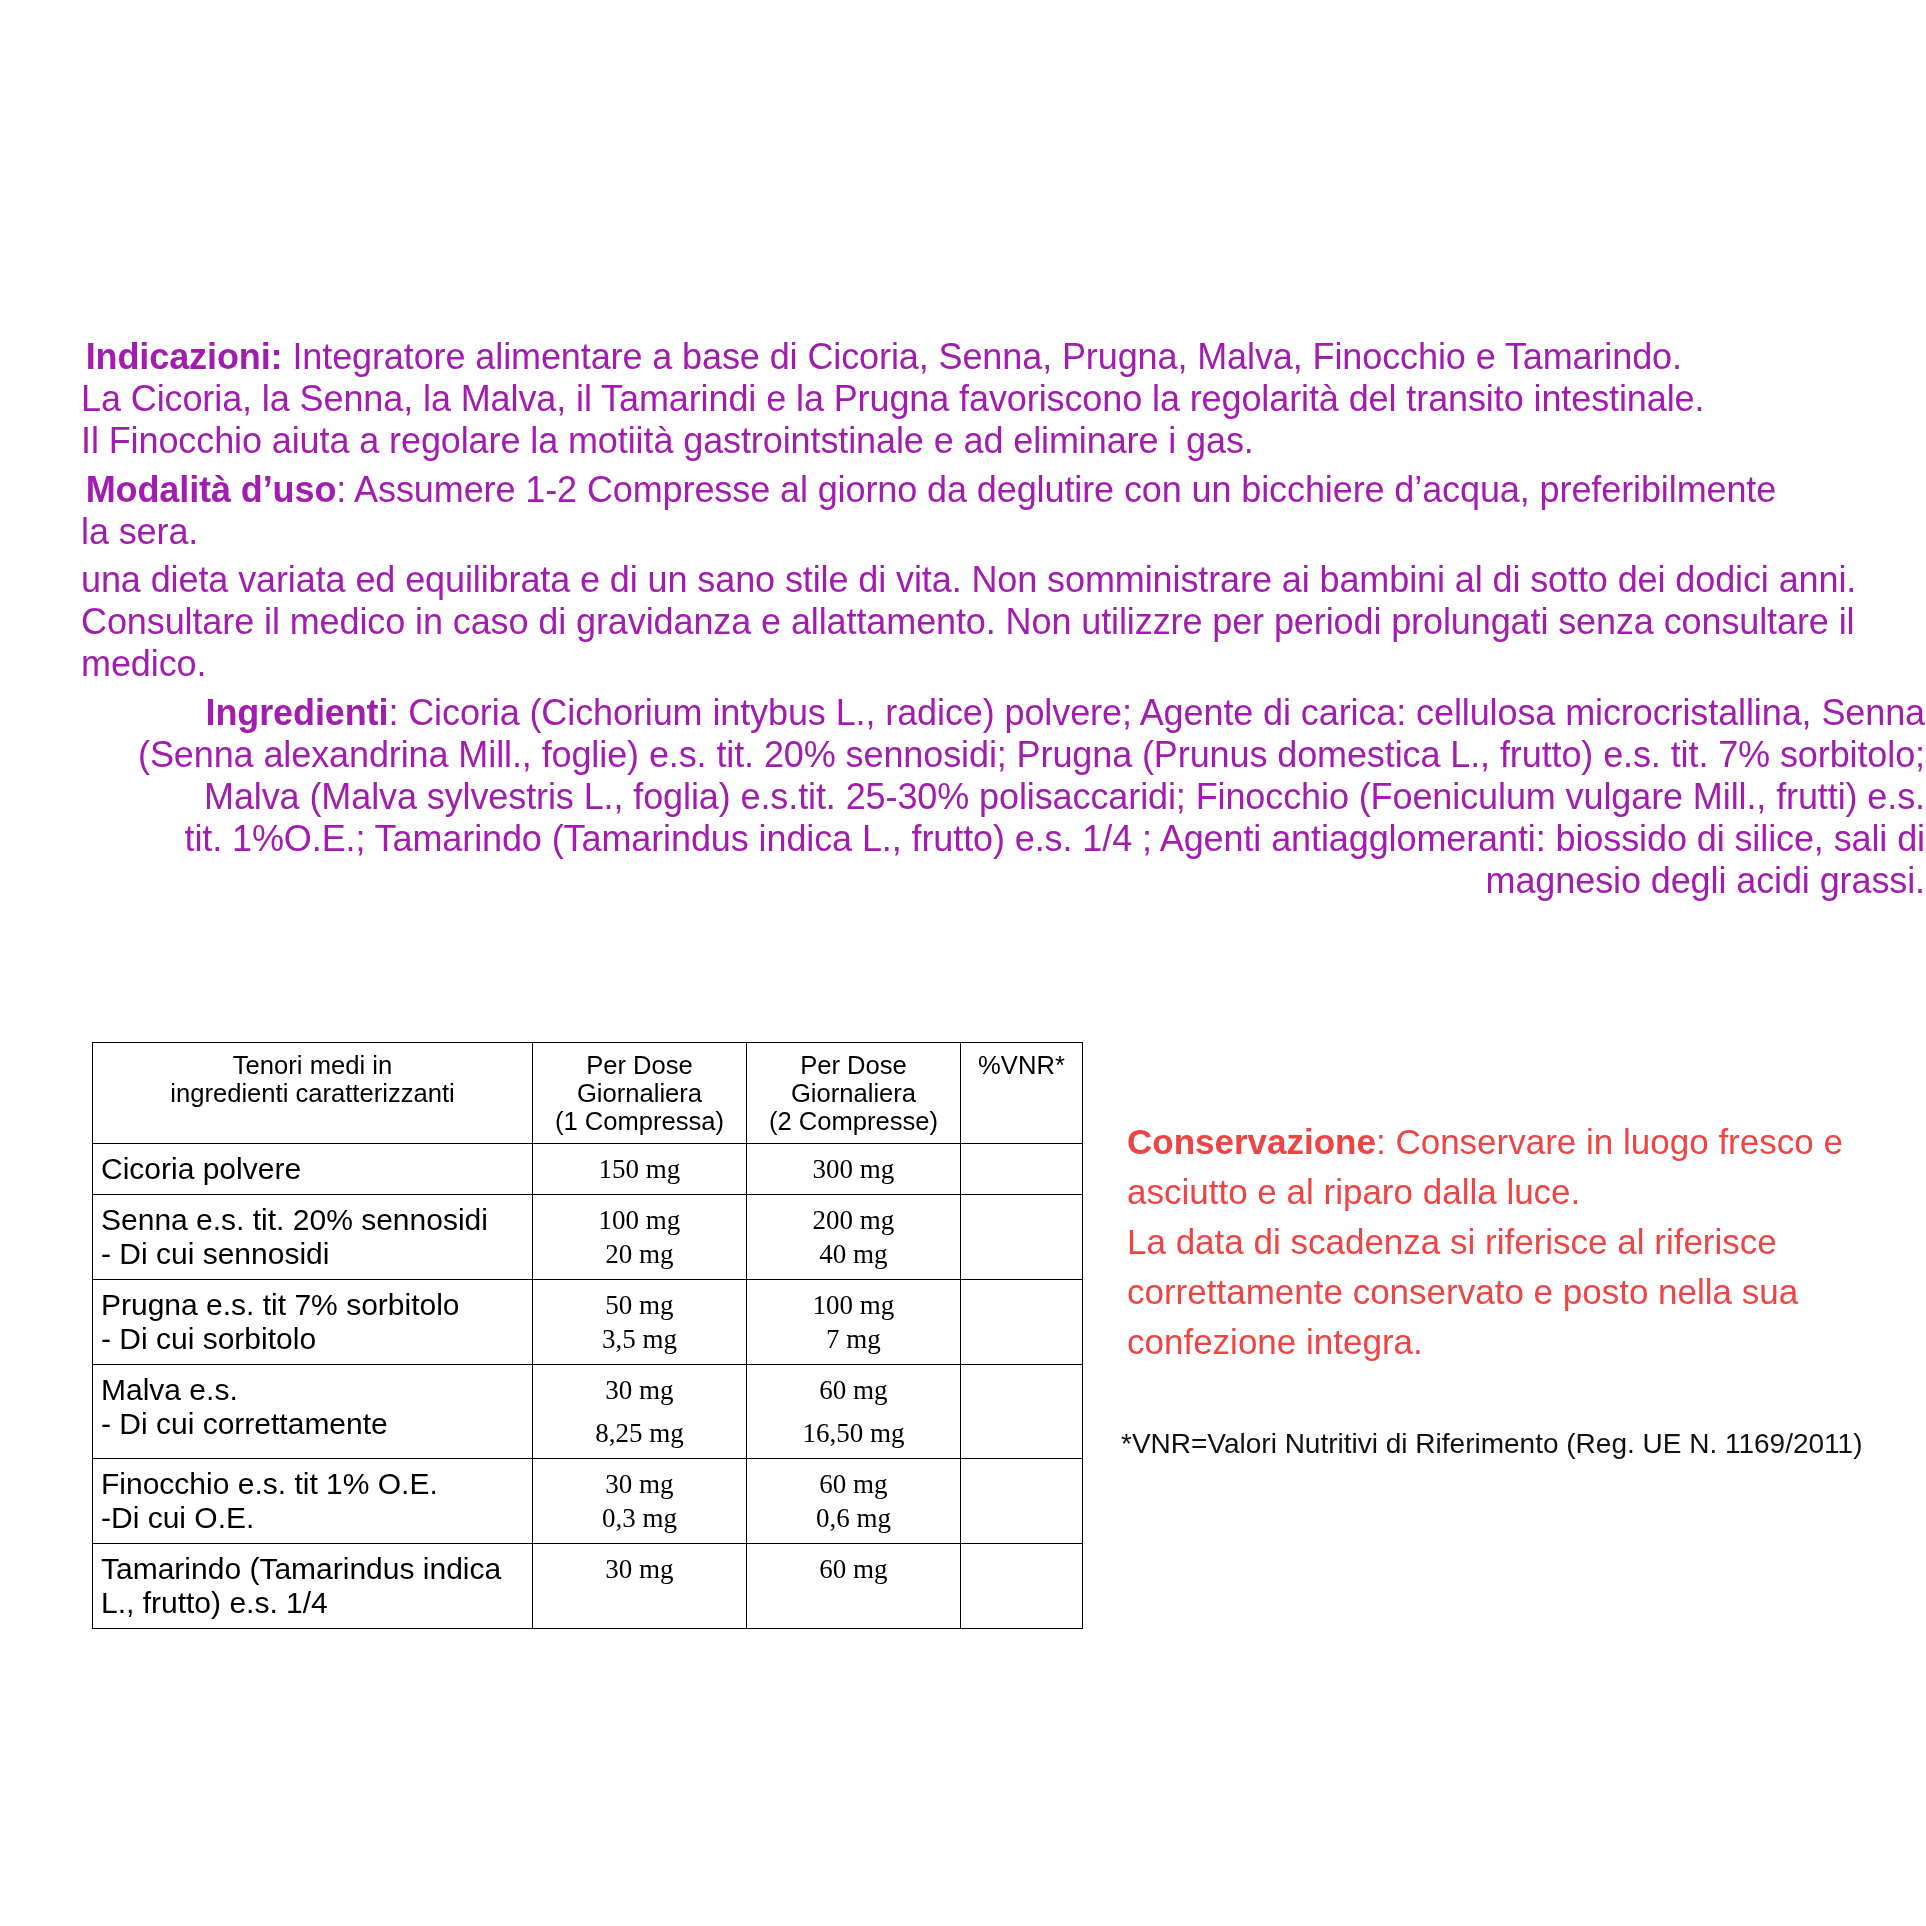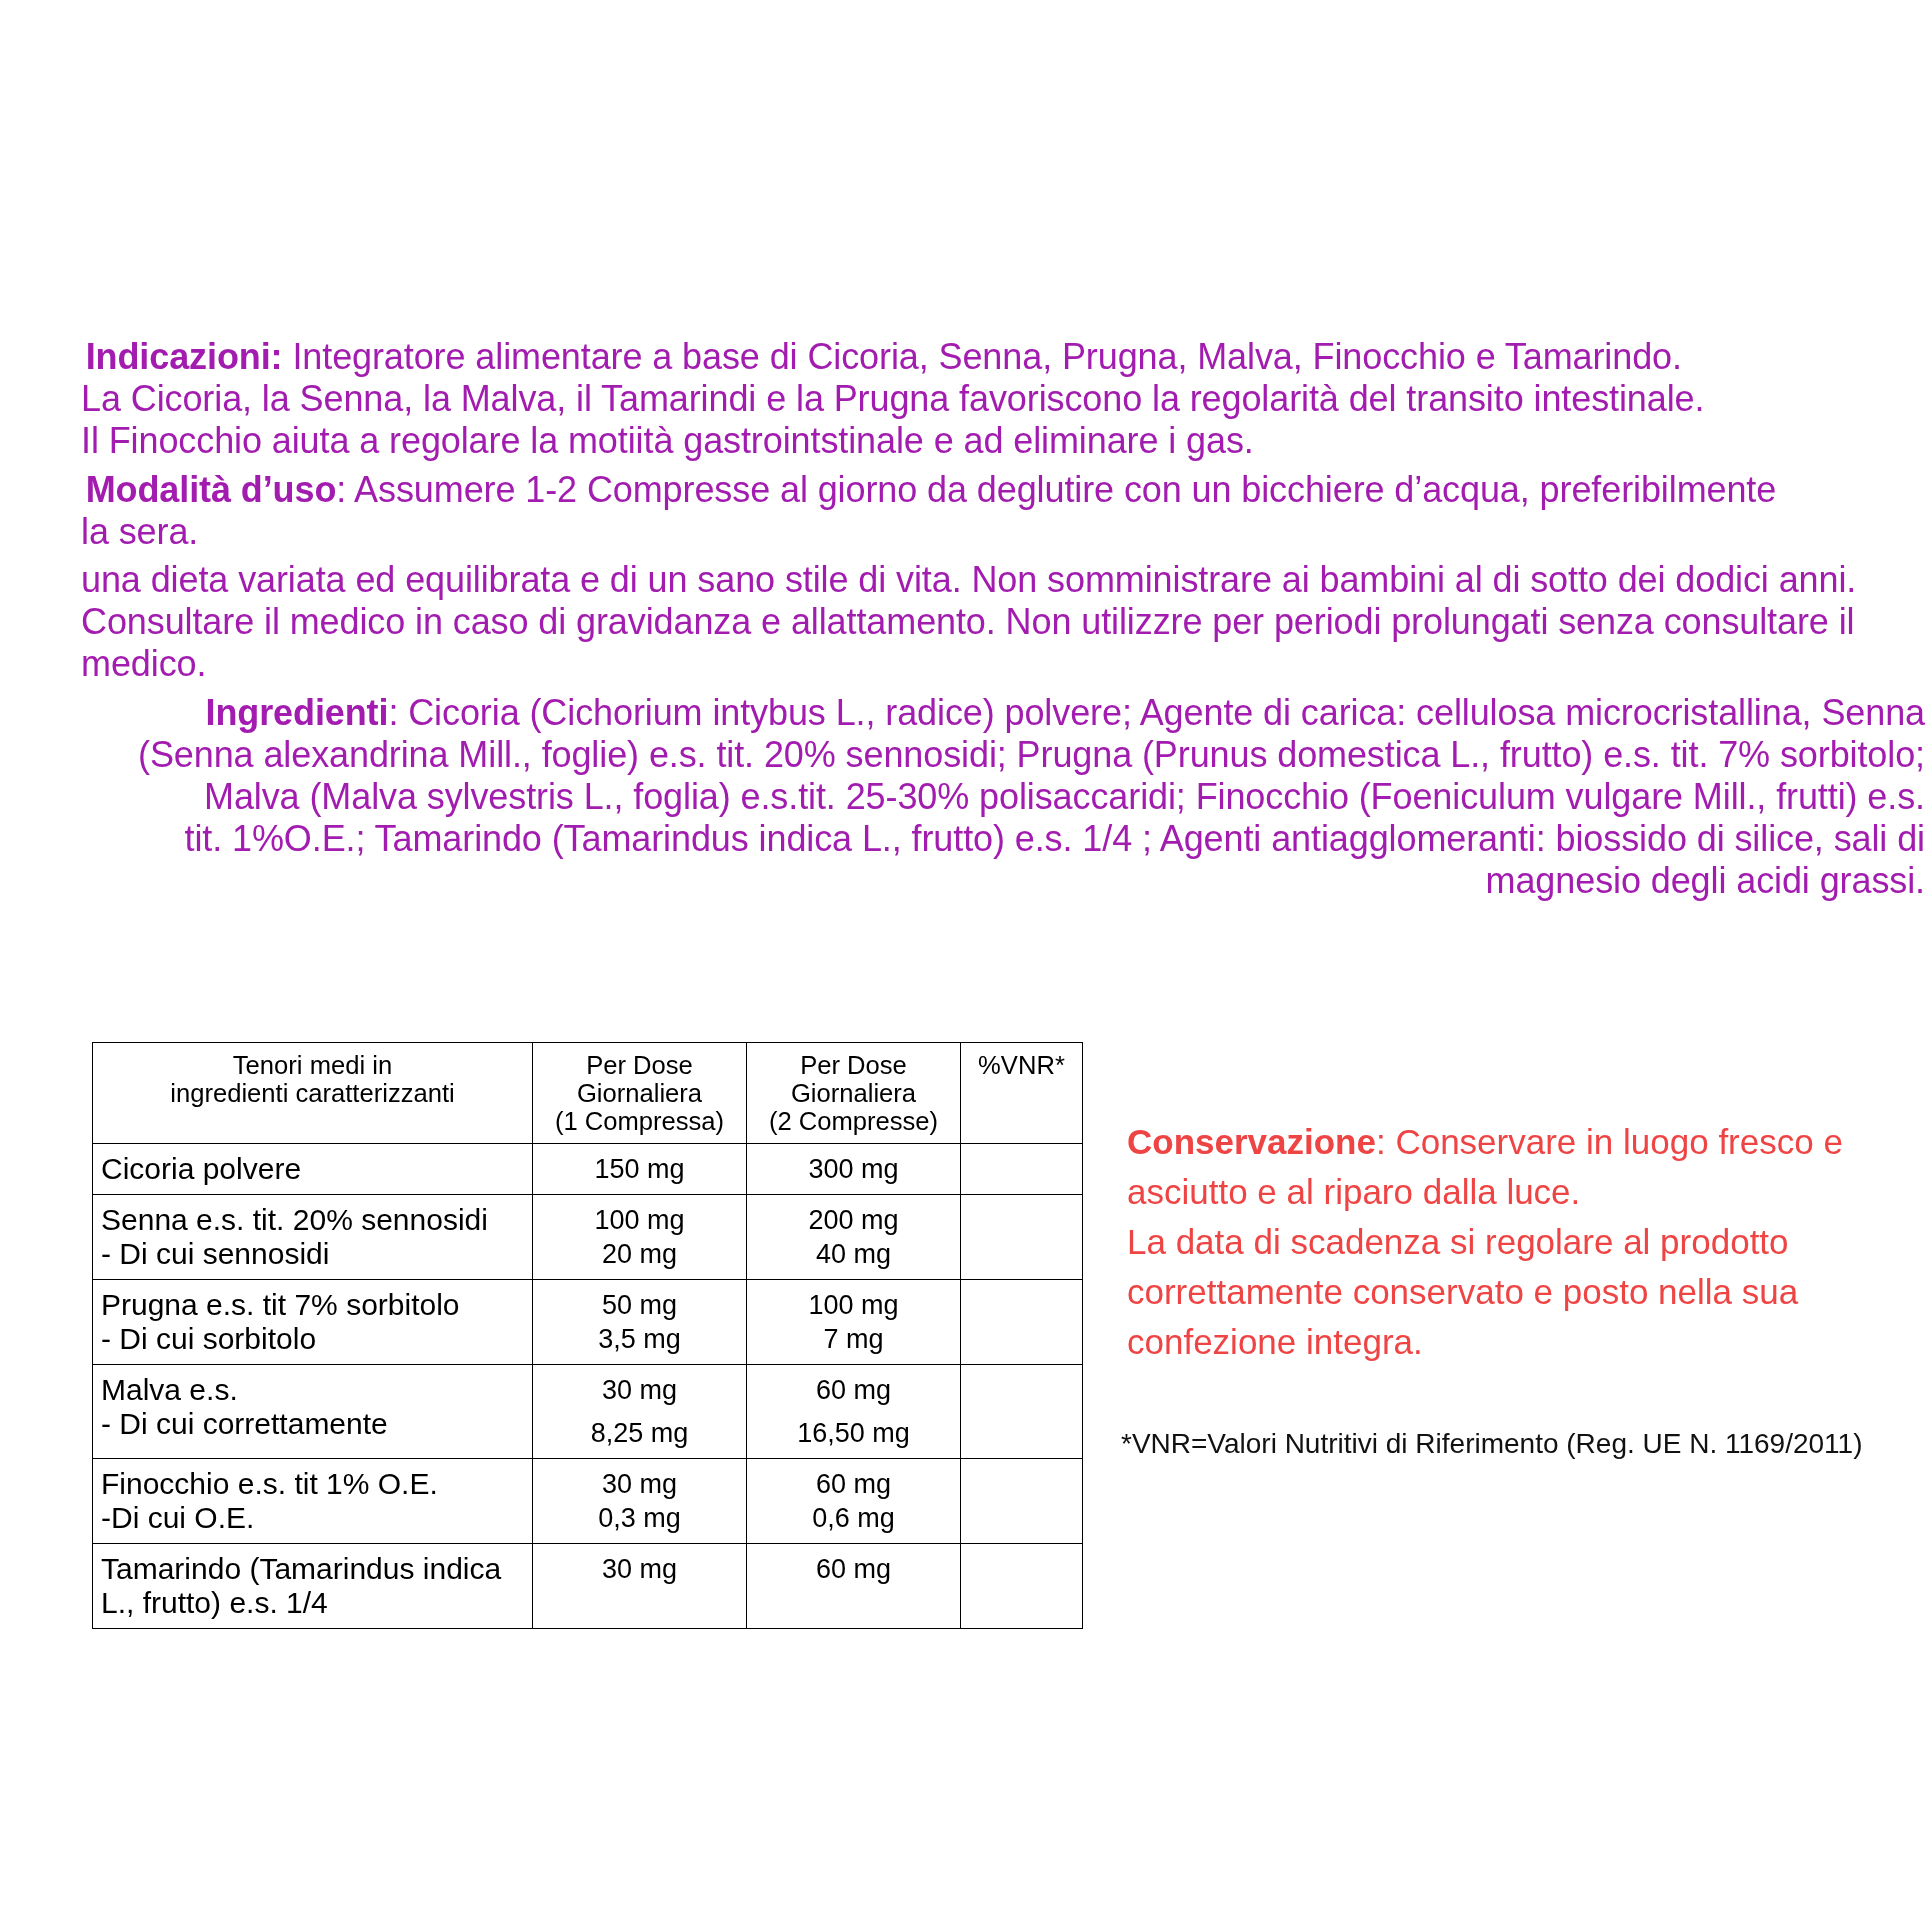--- a/index.html
+++ b/index.html
@@ -84,20 +84,21 @@
     padding: 8px 5.4px 10.8px 15px;
     font-stretch: condensed;
   }
   .rowname .sub { display: block; }
   .rowval {
     font-size: 27px;
     line-height: 34px;
     text-align: center;
     padding: 9.4px 13.5px 10.8px 4px;
     font-stretch: condensed;
+    font-family: Liberation Serif, serif;
   }
   .rowval .sub { display: block; }
   .rowval .spacer { display: block; height: 9.4px; }
   .vnrcell { }
 
   .h-row-tall .rowname { padding-top: 12px; }
 
   
   #rightcol {
     position: absolute;
@@ -286,21 +287,21 @@
         <td class="rowval vnrcell"></td>
       </tr>
 
     </tbody>
   </table>
 
   <div id="rightcol">
     <p class="rpara">
       <span class="ln"><span class="lead">Conservazione</span><span>: Conservare in luogo fresco e</span></span>
       <span class="ln">asciutto e al riparo dalla luce.</span>
-      <span class="ln">La data di scadenza si regolare al prodotto</span>
+      <span class="ln">La data di scadenza si riferisce al riferisce</span>
       <span class="ln">correttamente conservato e posto nella sua</span>
       <span class="ln"> confezione integra.</span>
     </p>
   </div>
 
   <div id="vnr-note">*VNR=Valori Nutritivi di Riferimento (Reg. UE N. 1169/2011)</div>
 
 </div>
 
 

